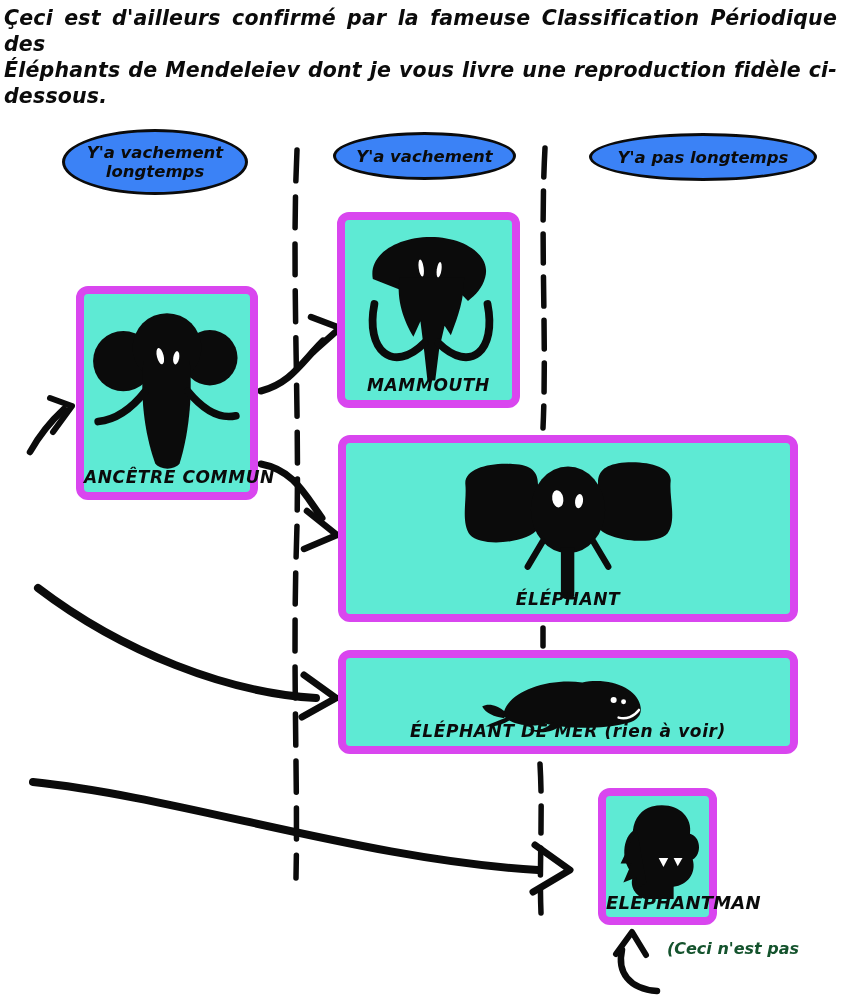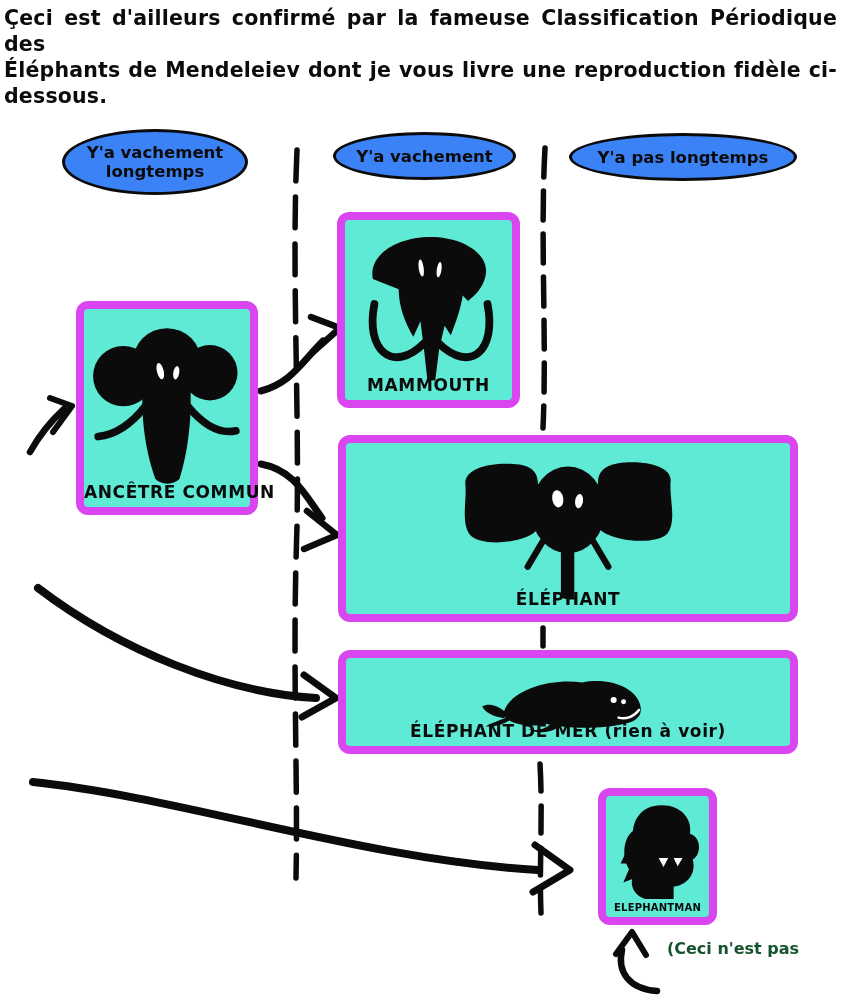--- a/index.html
+++ b/index.html
@@ -1,53 +1,54 @@
 <!DOCTYPE html>
 <html><head>
 <meta charset="utf-8">
 <style>
   html,body{margin:0;padding:0;background:#ffffff;}
   .canvas{
     position:relative;width:841px;height:996px;background:#ffffff;
     font-family:"DejaVu Sans","Liberation Sans",sans-serif;color:#0b0b0b;
     overflow:hidden;
+    font-style:italic;
   }
   
   .intro{position:absolute;left:4px;top:5px;width:833px;}
   .intro-line{
     font-size:20.5px;font-weight:bold;line-height:26px;letter-spacing:.2px;
     text-align:justify;text-align-last:justify;white-space:normal;color:#0b0b0b;
   }
   .intro-line.last{text-align:left;text-align-last:left;}
   
   .era{
     position:absolute;border:3.5px solid #0b0b0b;border-radius:50%;
     display:flex;align-items:center;justify-content:center;text-align:center;
     font-size:16.5px;font-weight:bold;line-height:19px;background:#3b82f6;
     padding:2px 10px;box-sizing:border-box;
   }
   .era1{left:62px;top:129px;width:186px;height:66px;}
   .era2{left:333px;top:132px;width:183px;height:48px;}
-  .era3{left:569px;top:133px;width:228px;height:48px;}
+  .era3{left:589px;top:133px;width:228px;height:48px;}
   
   .node{
     position:absolute;border:8px solid #d946ef;border-radius:12px;background:#5eead4;
     box-sizing:border-box;
   }
   .node .art{position:absolute;left:0;right:0;top:0;display:flex;justify-content:center;}
   .node .lbl{
     position:absolute;left:0;right:0;bottom:5px;text-align:center;
     font-size:17px;font-weight:bold;letter-spacing:.6px;white-space:nowrap;color:#0b0b0b;
   }
-  .node-ancestor{left:76px;top:301px;width:182px;height:214px;}
+  .node-ancestor{left:76px;top:286px;width:182px;height:214px;}
   .node-mammoth{left:337px;top:212px;width:183px;height:196px;}
   .node-elephant{left:338px;top:435px;width:460px;height:187px;}
   .node-sea{left:338px;top:650px;width:460px;height:104px;}
   .node-eman{left:598px;top:788px;width:119px;height:137px;}
-  .node-eman .lbl{font-size:10px;letter-spacing:.2px;bottom:4px;}
+  .node-eman .lbl{font-size:18px;letter-spacing:.2px;bottom:4px;}
   
   .annotation{
     position:absolute;left:648px;top:939px;width:170px;text-align:center;
     font-size:16px;font-weight:bold;line-height:20px;color:#14532d;
   }
   
   .overlay{position:absolute;left:0;top:0;pointer-events:none;}
   .ink{stroke:#0b0b0b;fill:none;stroke-linecap:round;}
 </style>
 </head>

